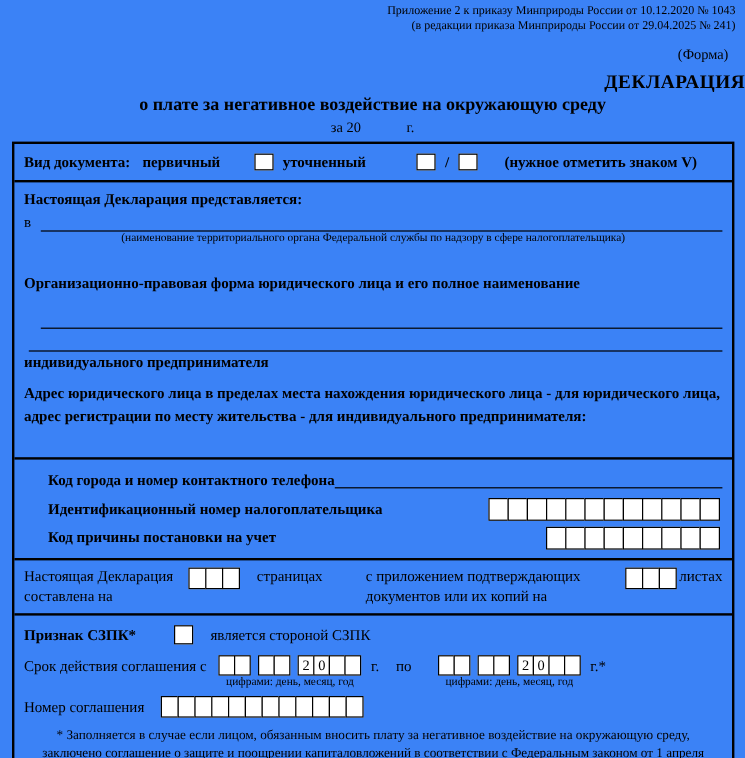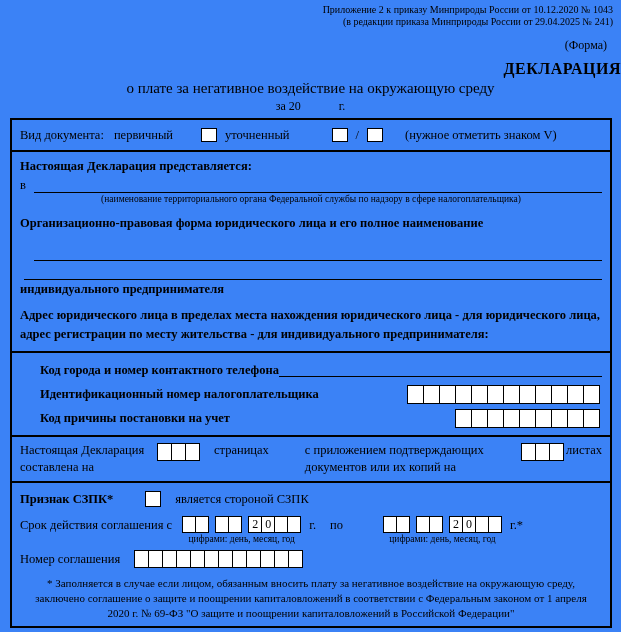--- a/index.html
+++ b/index.html
@@ -4,28 +4,28 @@
 <style>
   * { margin:0; padding:0; box-sizing:border-box; }
   html,body { background:#ffffff; }
   body { width:621px; height:632px; overflow:hidden; font-family:"Liberation Serif","DejaVu Serif",serif; color:#000; }
   .page { position:relative; width:621px; height:632px; background:#3b82f6; }
 
   
   .top-note { text-align:right; padding:4px 8px 0 0; font-size:10px; line-height:12px; }
   .forma { text-align:right; padding:10px 14px 0 0; font-size:12px; }
   .title { text-align:right; font-size:16px; font-weight:bold; margin-top:7px; letter-spacing:0.5px; }
-  .subtitle { text-align:center; font-size:15px; font-weight:normal; margin-top:2px; }
+  .subtitle { text-align:center; font-size:15px; font-weight:bold; margin-top:2px; }
   .year-line { text-align:center; font-size:12px; margin-top:2px; }
   .year-gap { display:inline-block; width:38px; }
 
   
   .form-table { margin:4px 9px 0 10px; width:602px; border:2px solid #000; }
   .row { border-top:2px solid #000; padding:5px 8px; font-size:12.5px; }
-  .row:first-child { border-top:none; }
+  .row:first-child { border-top:none;font-weight:bold; }
 
   
   .doctype { display:flex; align-items:center; height:30px; }
   .doctype .sp10 { width:10px; } .doctype .sp28 { width:28px; } .doctype .sp8 { width:8px; }
   .doctype .sp42 { width:42px; } .doctype .sp22 { width:22px; }
   .cbox { width:16px; height:14px; border:1px solid #000; display:inline-block; background:#fff; flex:none; }
 
   
   .blank { display:inline-block; border-bottom:1px solid #000; height:14px; }
   .grow { flex:1 1 auto; }
@@ -89,28 +89,28 @@
       <span class="sp42"></span>
       <span class="cbox"></span>
       <span class="sp8"></span>
       <span>/</span>
       <span class="sp8"></span>
       <span class="cbox"></span>
       <span class="sp22"></span>
       <span>(нужное отметить знаком V)</span>
     </div>
 
-    <div class="row" style="padding-bottom:7px;">
+    <div class="row" style="padding-bottom:24px;">
       <div class="bold lh19">Настоящая Декларация представляется:</div>
       <div class="flexline" style="margin-top:2px;">
         <span style="margin-right:8px;">в</span>
         <span class="blank grow"></span>
       </div>
       <div class="caption">(наименование территориального органа Федеральной службы по надзору в сфере налогоплательщика)</div>
-      <div class="bold lh19" style="margin-top:9px;">Организационно-правовая форма юридического лица и его полное наименование</div>
+      <div class="bold lh19" style="margin-top:22px;">Организационно-правовая форма юридического лица и его полное наименование</div>
       <div class="flexline" style="margin-top:14px;">
         <span style="width:14px;"></span>
         <span class="blank grow"></span>
       </div>
       <div class="flexline" style="margin-top:5px;">
         <span class="blank grow" style="margin-left:4px;"></span>
       </div>
       <div class="bold lh19">индивидуального предпринимателя</div>
       <div class="bold lh19" style="margin-top:7px;">Адрес юридического лица в пределах места нахождения юридического лица - для юридического лица, адрес регистрации по месту жительства - для индивидуального предпринимателя:</div>
     </div>
@@ -199,21 +199,21 @@
             <span class="cells w14">
                 <span class="cell">2</span>
                 <span class="cell">0</span>
                 <span class="cell"></span>
                 <span class="cell"></span>
               </span>
           </span>
           <span class="caption">цифрами: день, месяц, год</span>
         </span>
         <span style="margin:0 14px 0 8px; line-height:18px;">г.</span>
-        <span style="margin-right:40px; line-height:18px;">по</span>
+        <span style="margin-right:22px; line-height:18px;">по</span>
         <span class="dategrp">
           <span class="dcells">
             <span class="cells w14">
                 <span class="cell"></span>
                 <span class="cell"></span>
               </span>
             <span class="cells w14">
                 <span class="cell"></span>
                 <span class="cell"></span>
               </span>

